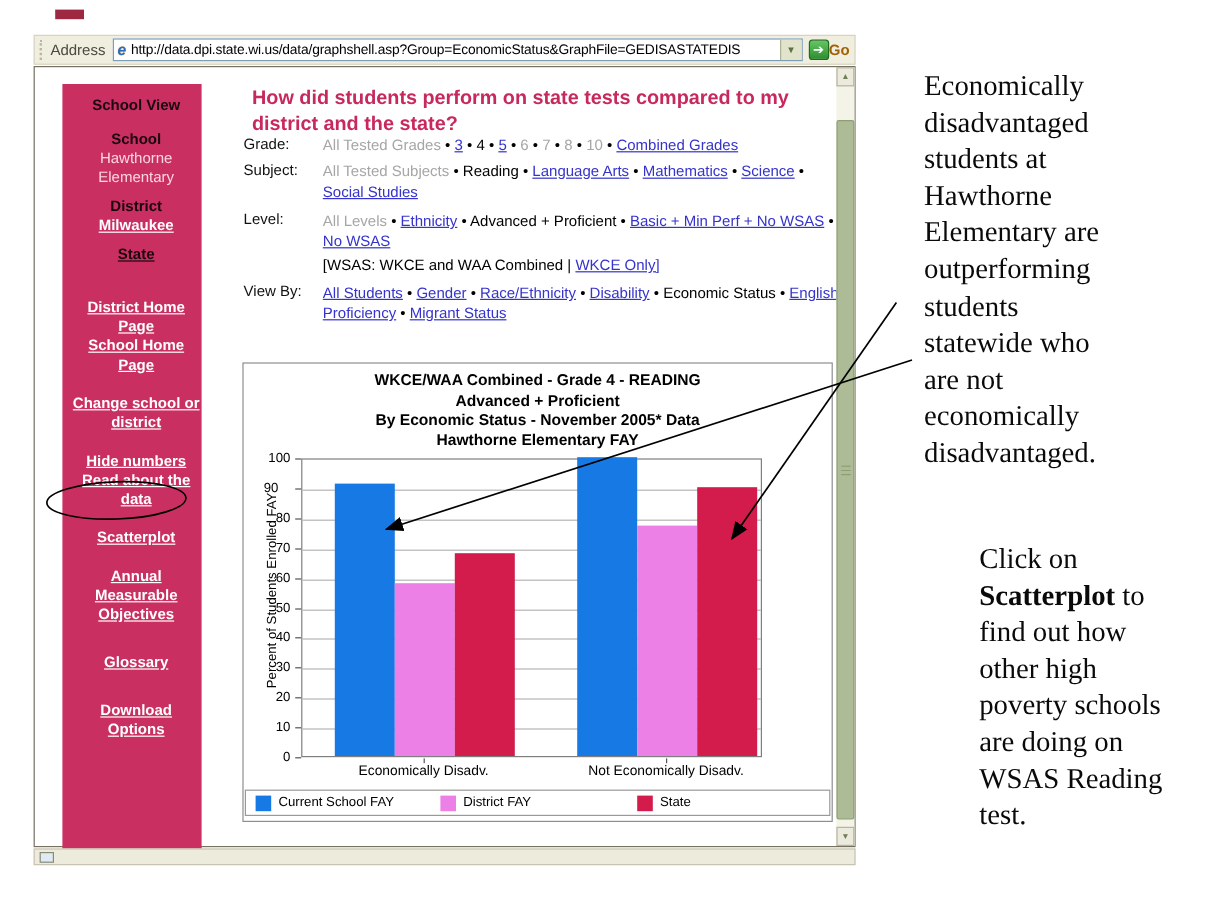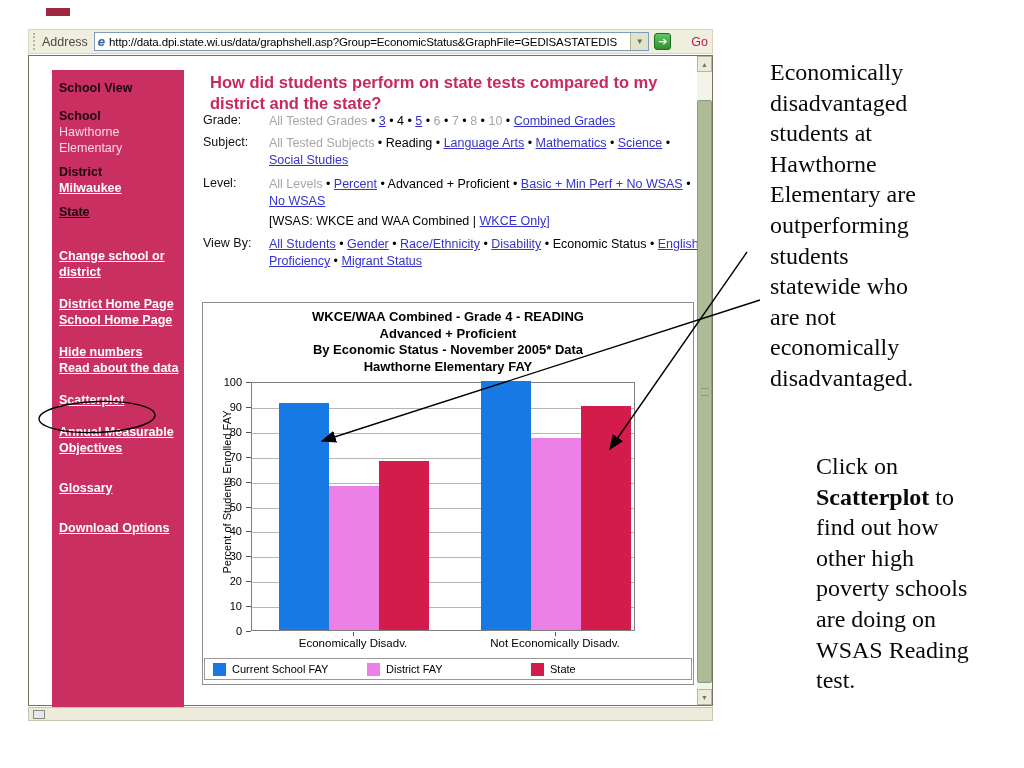--- a/index.html
+++ b/index.html
@@ -17,42 +17,42 @@
                 overflow:hidden; padding-left:2px; }
   .ie-icon { font-size:13px; font-weight:bold; font-style:italic; color:#2b6bc4; margin:0 4px 0 1px;
              text-shadow:0 0 1px #d9b23c; }
   .url { font-size:11.5px; letter-spacing:-0.15px; color:#000; white-space:nowrap; flex:1; overflow:hidden; }
   .addr-drop { width:18px; height:17px; background:#e2e3cb; border-left:1px solid #aeb393; color:#5f6f46;
                font-size:8px; display:flex; align-items:center; justify-content:center; }
   .go-btn { display:flex; align-items:center; margin-left:5px; cursor:pointer; }
   .go-icon { width:17px; height:17px; border-radius:3px; background:linear-gradient(#63c663,#2e8f2e);
              color:#fff; font-size:11px; display:flex; align-items:center; justify-content:center;
              border:1px solid #1e6e1e; }
-  .go-label { font-size:12.5px; font-weight:normal; color:#be185d; margin-left:20px; }
+  .go-label { font-size:12.5px; font-weight:bold; color:#a16207; margin-left:0; }
 
   .frame { position:absolute; left:28px; top:55px; width:685px; height:651px;
            border:1px solid #767062; background:#fff; }
   .statusbar { position:absolute; left:28px; top:707px; width:685px; height:14px; background:#edebdb;
                border:1px solid #c8c4b2; display:flex; align-items:center; padding-left:4px; }
   .status-icon { width:12px; height:9px; border:1px solid #8a8a7a; background:#dfeaf2; display:inline-block; }
 
   
   .scrollbar { position:absolute; left:697px; top:56px; width:15px; height:649px; background:#f4f3e7; }
   .sb-btn { position:absolute; left:0; width:15px; height:16px; background:#eceadc; border:1px solid #b7b49f;
             color:#6f7e52; font-size:7px; display:flex; align-items:center; justify-content:center; }
   .sb-up { top:0; } .sb-down { bottom:0; }
   .sb-thumb { position:absolute; left:0; top:44px; width:15px; height:583px; background:#adbc96;
               border:1px solid #8e9d74; border-radius:2px; }
   .sb-grip { position:absolute; left:3px; top:50%; width:8px; height:8px; margin-top:-4px;
              border-top:1px solid #8e9d74; border-bottom:1px solid #8e9d74;
              background:linear-gradient(#adbc96 45%, #8e9d74 45%, #8e9d74 55%, #adbc96 55%); }
 
   
-  .sidebar { position:absolute; left:52px; top:70px; width:132px; height:638px; background:#c93061;
-             padding:10px 0 0 7px; font-size:12.5px; line-height:16px; }
+  .sidebar { position:absolute; left:52px; top:70px; width:116px; height:638px; background:#c93061;
+             padding:10px 0 0 7px; font-size:12.5px; line-height:16px;text-align:center; }
   .sb-item-header { font-weight:bold; color:#1c0610; }
   .sb-item-header-link { font-weight:bold; color:#1c0610; text-decoration:underline; cursor:pointer; }
   .sb-item-text { color:#fbd6e3; }
   .sb-item-link { color:#ffffff; text-decoration:underline; cursor:pointer;font-weight:bold; }
 
   
   .page-title { position:absolute; left:210px; top:72px; width:490px; 
                 font-size:16.5px; font-weight:bold; color:#c8295d; line-height:21px; white-space:pre-line; }
   .filters { position:absolute; left:203px; top:113px; width:497px; font-size:12.5px; color:#000; }
   .frow { display:flex; }
@@ -127,25 +127,25 @@
         <div class="sb-item-text">Hawthorne Elementary</div>
       </div>
       <div style="margin-bottom: 8px;">
         <div class="sb-item-header">District</div>
         <div class="sb-item-link">Milwaukee</div>
       </div>
       <div style="margin-bottom: 28px;">
         <div class="sb-item-header-link">State</div>
       </div>
       <div style="margin-bottom: 16px;">
-        <div class="sb-item-link">Change school or district</div>
-      </div>
-      <div style="margin-bottom: 16px;">
         <div class="sb-item-link">District Home Page</div>
         <div class="sb-item-link">School Home Page</div>
+      </div>
+      <div style="margin-bottom: 16px;">
+        <div class="sb-item-link">Change school or district</div>
       </div>
       <div style="">
         <div class="sb-item-link">Hide numbers</div>
       </div>
       <div style="margin-bottom: 16px;">
         <div class="sb-item-link">Read about the data</div>
       </div>
       <div style="margin-bottom: 16px;">
         <div class="sb-item-link">Scatterplot</div>
       </div>
@@ -166,21 +166,21 @@
       <div class="frow" style="margin-bottom: 5px;">
         <div class="flabel">Grade:</div>
         <div class="fval"><span class="seg-muted">All Tested Grades</span><span class="bullet"> • </span><span class="seg-link">3</span><span class="bullet"> • </span><span class="seg-current">4</span><span class="bullet"> • </span><span class="seg-link">5</span><span class="bullet"> • </span><span class="seg-muted">6</span><span class="bullet"> • </span><span class="seg-muted">7</span><span class="bullet"> • </span><span class="seg-muted">8</span><span class="bullet"> • </span><span class="seg-muted">10</span><span class="bullet"> • </span><span class="seg-link">Combined Grades</span></div>
       </div>
       <div class="frow" style="margin-bottom: 7px;">
         <div class="flabel">Subject:</div>
         <div class="fval"><span class="seg-muted">All Tested Subjects</span><span class="bullet"> • </span><span class="seg-current">Reading</span><span class="bullet"> • </span><span class="seg-link">Language Arts</span><span class="bullet"> • </span><span class="seg-link">Mathematics</span><span class="bullet"> • </span><span class="seg-link">Science</span><span class="bullet"> • </span><span class="seg-link">Social Studies</span></div>
       </div>
       <div class="frow" style="margin-bottom: 3px;">
         <div class="flabel">Level:</div>
-        <div class="fval"><span class="seg-muted">All Levels</span><span class="bullet"> • </span><span class="seg-link">Percent</span><span class="bullet"> • </span><span class="seg-current">Advanced + Proficient</span><span class="bullet"> • </span><span class="seg-link">Basic + Min Perf + No WSAS</span><span class="bullet"> • </span><span class="seg-link">No WSAS</span></div>
+        <div class="fval"><span class="seg-muted">All Levels</span><span class="bullet"> • </span><span class="seg-link">Ethnicity</span><span class="bullet"> • </span><span class="seg-current">Advanced + Proficient</span><span class="bullet"> • </span><span class="seg-link">Basic + Min Perf + No WSAS</span><span class="bullet"> • </span><span class="seg-link">No WSAS</span></div>
       </div>
       <div class="frow" style="margin-bottom: 6px;">
         <div class="flabel"></div>
         <div class="fval"><span>[WSAS: WKCE and WAA Combined | </span><span class="seg-link">WKCE Only]</span></div>
       </div>
       <div class="frow" style="margin-bottom: 6px;">
         <div class="flabel">View By:</div>
         <div class="fval"><span class="seg-link">All Students</span><span class="bullet"> • </span><span class="seg-link">Gender</span><span class="bullet"> • </span><span class="seg-link">Race/Ethnicity</span><span class="bullet"> • </span><span class="seg-link">Disability</span><span class="bullet"> • </span><span class="seg-current">Economic Status</span><span class="bullet"> • </span><span class="seg-link">English Proficiency</span><span class="bullet"> • </span><span class="seg-link">Migrant Status</span></div>
       </div>
     </div>
@@ -220,21 +220,21 @@
         <div class="ytick-label" style="left: 11px; top: 222.4px;">40</div>
         <div class="ytick-mark" style="left: 43px; top: 228.4px;"></div>
         <div class="ytick-label" style="left: 11px; top: 197.5px;">50</div>
         <div class="ytick-mark" style="left: 43px; top: 203.5px;"></div>
         <div class="ytick-label" style="left: 11px; top: 172.6px;">60</div>
         <div class="ytick-mark" style="left: 43px; top: 178.6px;"></div>
         <div class="ytick-label" style="left: 11px; top: 147.7px;">70</div>
         <div class="ytick-mark" style="left: 43px; top: 153.7px;"></div>
         <div class="ytick-label" style="left: 11px; top: 122.8px;">80</div>
         <div class="ytick-mark" style="left: 43px; top: 128.8px;"></div>
-        <div class="ytick-label" style="left: 11px; top: 97.9px;">90</div>
+        <div class="ytick-label" style="left: 1px; top: 97.9px;">90</div>
         <div class="ytick-mark" style="left: 43px; top: 103.9px;"></div>
         <div class="ytick-label" style="left: 11px; top: 73px;">100</div>
         <div class="ytick-mark" style="left: 43px; top: 79px;"></div>
       </div>
     <div id="xaxis">
         <div class="xlabel" style="left: 70px;">Economically Disadv.</div>
         <div class="xtick" style="left: 150px;"></div>
         <div class="xlabel" style="left: 272px;">Not Economically Disadv.</div>
         <div class="xtick" style="left: 352px;"></div>
       </div>

